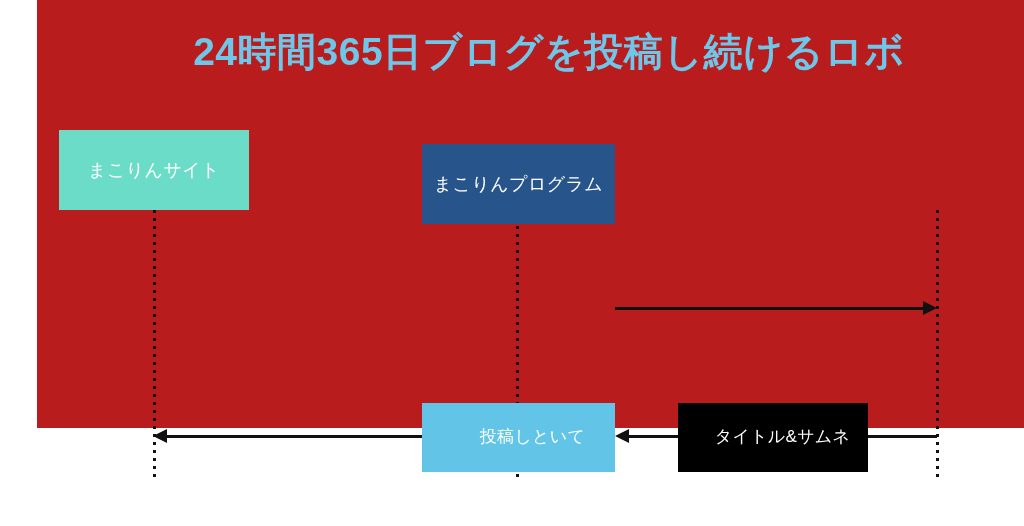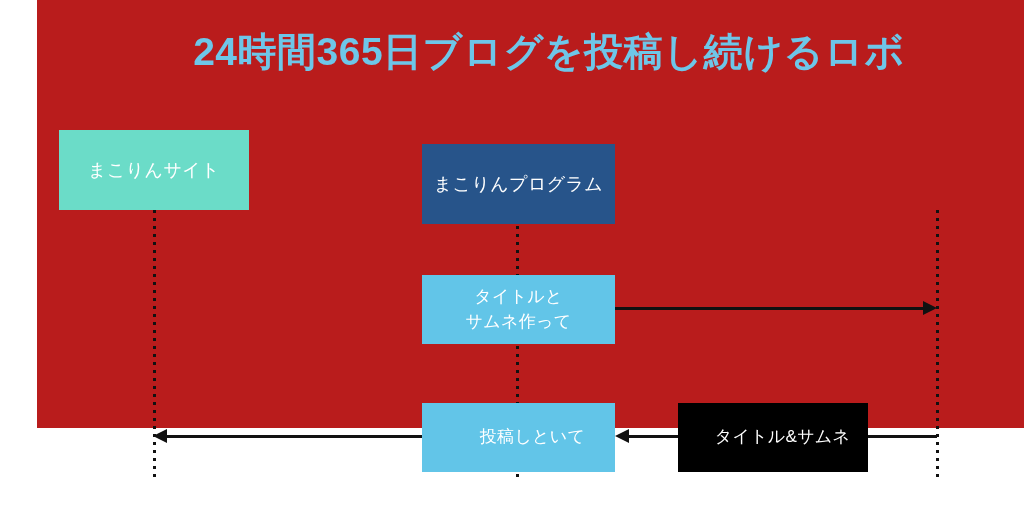--- a/index.html
+++ b/index.html
@@ -120,24 +120,20 @@
   </div>
 
   <div class="actor actor-program" style="left:385px; top:144px; width:193px; height:80px;">
     <span>まこりんプログラム</span>
   </div>
 
 
   <div class="connector" style="left:578px; top:307px; width:308px;"></div>
   <div class="arrowhead right" style="left:886px; top:301px;"></div>
 
-  <div class="msg msg-blue" style="left:385px; top:275px; width:193px; height:69px;">
-    <span>タイトルと</span>
-    <span>サムネ作って</span>
-  </div>
 
   <div class="connector" style="left:831px; top:435px; width:69px;"></div>
   <div class="connector" style="left:592px; top:435px; width:50px;"></div>
   <div class="arrowhead left" style="left:578px; top:429px;"></div>
 
   <div class="msg msg-black" style="left:641px; top:403px; width:190px; height:69px;">
     <span>タイトル&amp;サムネ</span>
   </div>
 
   <div class="connector" style="left:130px; top:435px; width:255px;"></div>

